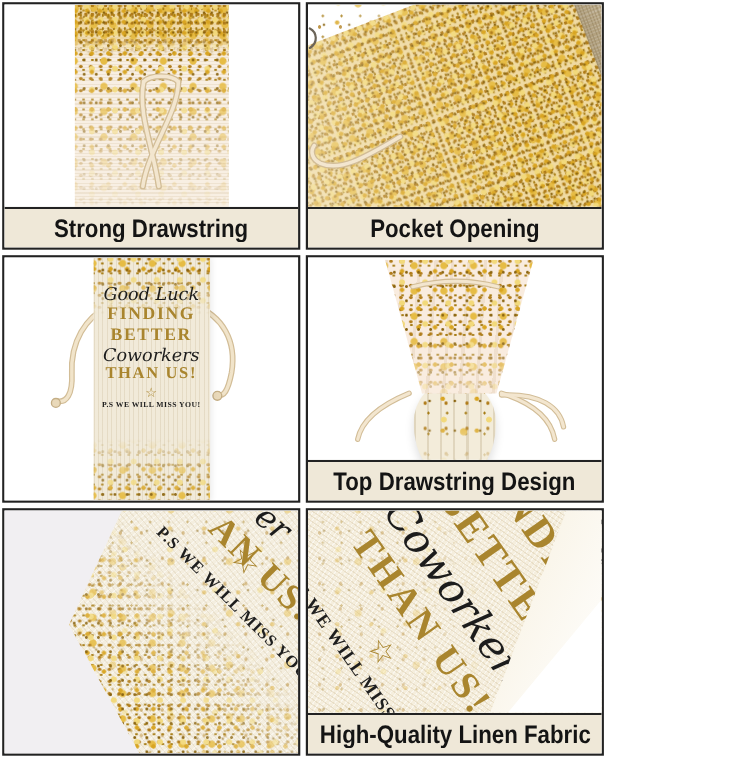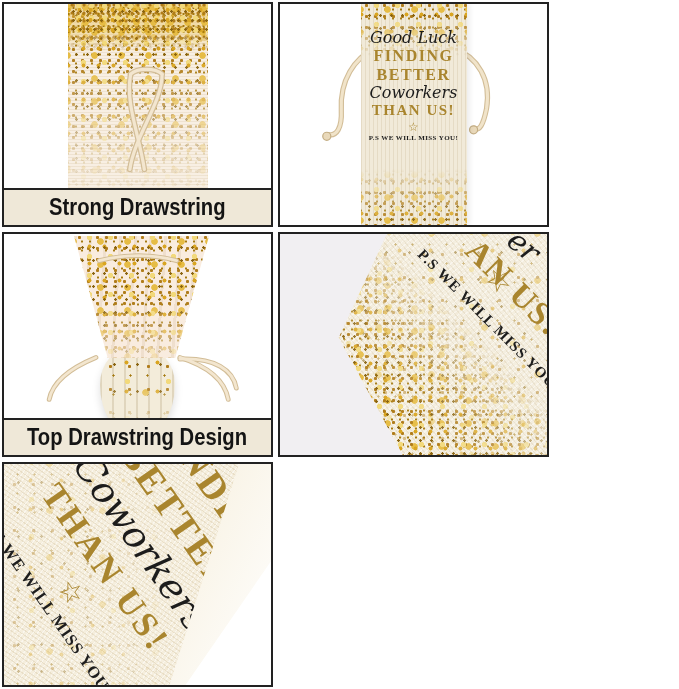--- a/index.html
+++ b/index.html
@@ -155,20 +155,39 @@
           <path d="M157,64 C150,100 168,140 174,182"></path>
           <path d="M196,64 C196,100 162,140 156,182"></path>
         </g>
       </svg>
     </div>
     <div class="caption">
       <span>Strong Drawstring</span>
     </div>
   </div>
 
+  <div class="cell">
+    <div class="img-area">
+      <div class="corner-frag glit"></div>
+      <div class="bag2-wrap">
+        <div class="bag2-front">
+          <div class="bag2-front-glit glit-x abs" style="inset:0"></div>
+        </div>
+        <div class="bag2-open"></div>
+      </div>
+      <svg class="layer" viewBox="0 0 331 182">
+        <path d="M2,26 C12,20 10,8 2,4" fill="none" stroke="#6b6458" stroke-width="2.5" stroke-linecap="round"></path>
+        <path d="M104,126 C66,148 38,166 14,156 C5,152 2,143 7,136" fill="none" stroke="#d2bd97" stroke-width="7" stroke-linecap="round"></path>
+        <path d="M104,126 C66,148 38,166 14,156 C5,152 2,143 7,136" fill="none" stroke="#f3e6cf" stroke-width="4" stroke-linecap="round"></path>
+      </svg>
+    </div>
+    <div class="caption">
+      <span>Pocket Opening</span>
+    </div>
+  </div>
 
   <div class="cell">
     <div class="img-area">
       <svg class="layer" viewBox="0 0 331 182">
         <g fill="none" stroke="#d2bd97" stroke-width="6.5" stroke-linecap="round">
           <path d="M118,8 C92,22 74,48 76,86 C77,108 70,118 60,116"></path>
           <path d="M214,8 C246,20 262,48 256,84 C252,104 247,112 241,108"></path>
         </g>
         <g fill="none" stroke="#f1e4ca" stroke-width="3.8" stroke-linecap="round">
           <path d="M118,8 C92,22 74,48 76,86 C77,108 70,118 60,116"></path>
@@ -243,15 +262,18 @@
         <div class="t-caps">FINDING</div>
         <div class="t-caps">BETTER</div>
         <div class="t-script">Coworkers</div>
         <div class="t-caps" style="font-size:15px">THAN US!</div>
         <div class="t-star">☆</div>
         <div class="t-ps">P.S WE WILL MISS YOU!</div>
       </div>
       <div class="fold-light"></div>
       <div class="fold-white"></div>
     </div>
+    <div class="caption">
+      <span>High-Quality Linen Fabric</span>
+    </div>
   </div>
 
 </div>
 
 </body></html>

